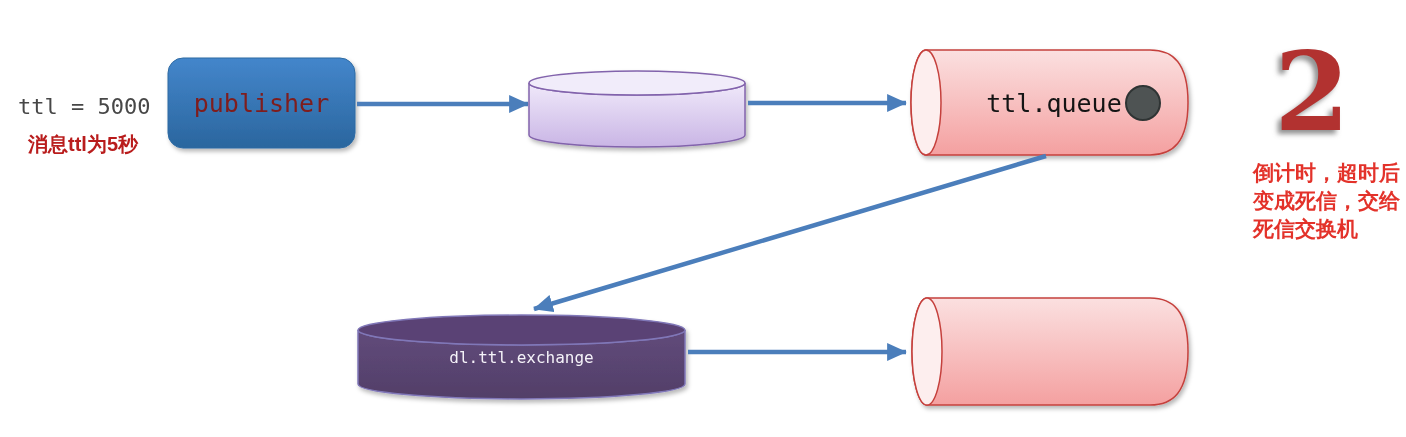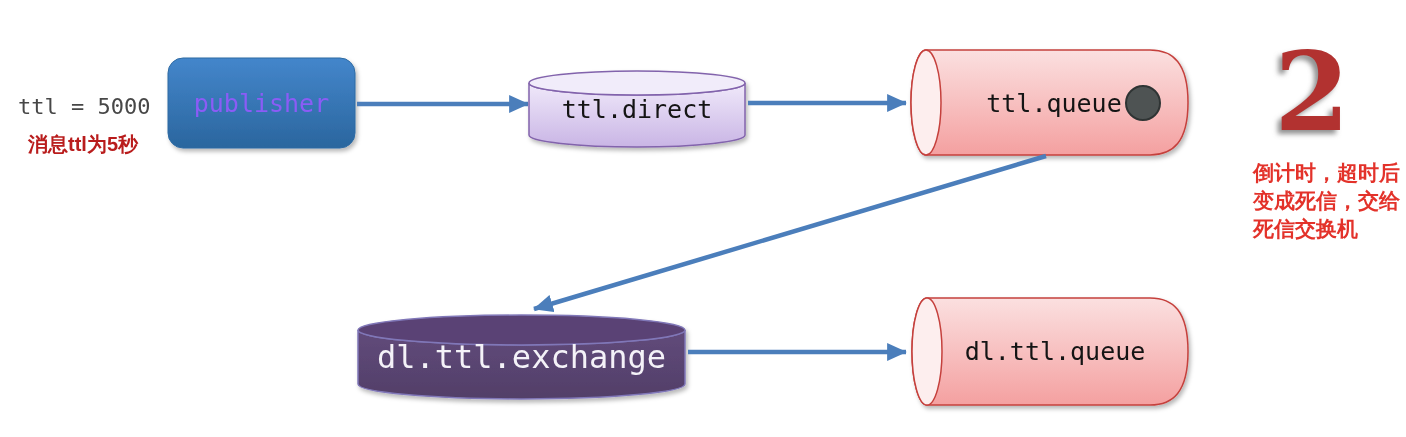--- a/index.html
+++ b/index.html
@@ -17,33 +17,33 @@
   .ttl-value{
     left:18px;top:92px;width:150px;height:28px;
     font-size:22px;color:#474747;justify-content:flex-start;
   }
   .ttl-note{
     left:28px;top:131px;width:160px;height:26px;
     font-size:20px;font-weight:bold;color:#b91c1c;justify-content:flex-start;
   }
   .publisher-label{
     left:168px;top:58px;width:187px;height:90px;
-    font-size:25px;color:#8b5cf6;
+    font-size:25px;color:#7f1d1d;
   }
   .ttl-direct-label{
     left:529px;top:83px;width:216px;height:52px;
     font-size:25px;color:#141414;
   }
   .ttl-queue-label{
     left:954px;top:51px;width:200px;height:105px;
     font-size:25px;color:#141414;
   }
   .dl-exchange-label{
     left:358px;top:330px;width:327px;height:54px;
-    font-size:32px;color:#f4f2f8;
+    font-size:16px;color:#f4f2f8;
   }
   .dl-queue-label{
     left:955px;top:298px;width:200px;height:107px;
     font-size:25px;color:#141414;
   }
   .step-number{
     left:1266px;top:34px;width:92px;height:115px;
     font-family:"DejaVu Serif","Liberation Serif",serif;
     font-size:108px;font-weight:bold;color:#b23230;
     text-shadow:-4px 4px 5px rgba(110,110,110,0.75);
@@ -130,27 +130,25 @@
       <ellipse cx="927" cy="351.5" rx="15" ry="53.5" fill="#FDEEEE" stroke="#C5403C" stroke-width="1.5"></ellipse>
     </g>
   </svg>
 
   <div class="overlay ttl-value mono">ttl = 5000</div>
 
   <div class="overlay ttl-note">消息ttl为5秒</div>
 
   <div class="overlay publisher-label mono">publisher</div>
 
-  <div class="overlay ttl-direct-label mono">ttl.direct</div>
 
   <div class="overlay ttl-queue-label mono">ttl.queue</div>
 
   <div class="overlay dl-exchange-label mono">dl.ttl.exchange</div>
 
-  <div class="overlay dl-queue-label mono">dl.ttl.queue</div>
 
   <div class="overlay step-number">2</div>
 
   <div class="overlay step-note">
     <div>倒计时，超时后</div>
     <div>变成死信，交给</div>
     <div>死信交换机</div>
   </div>
 
 </div>

